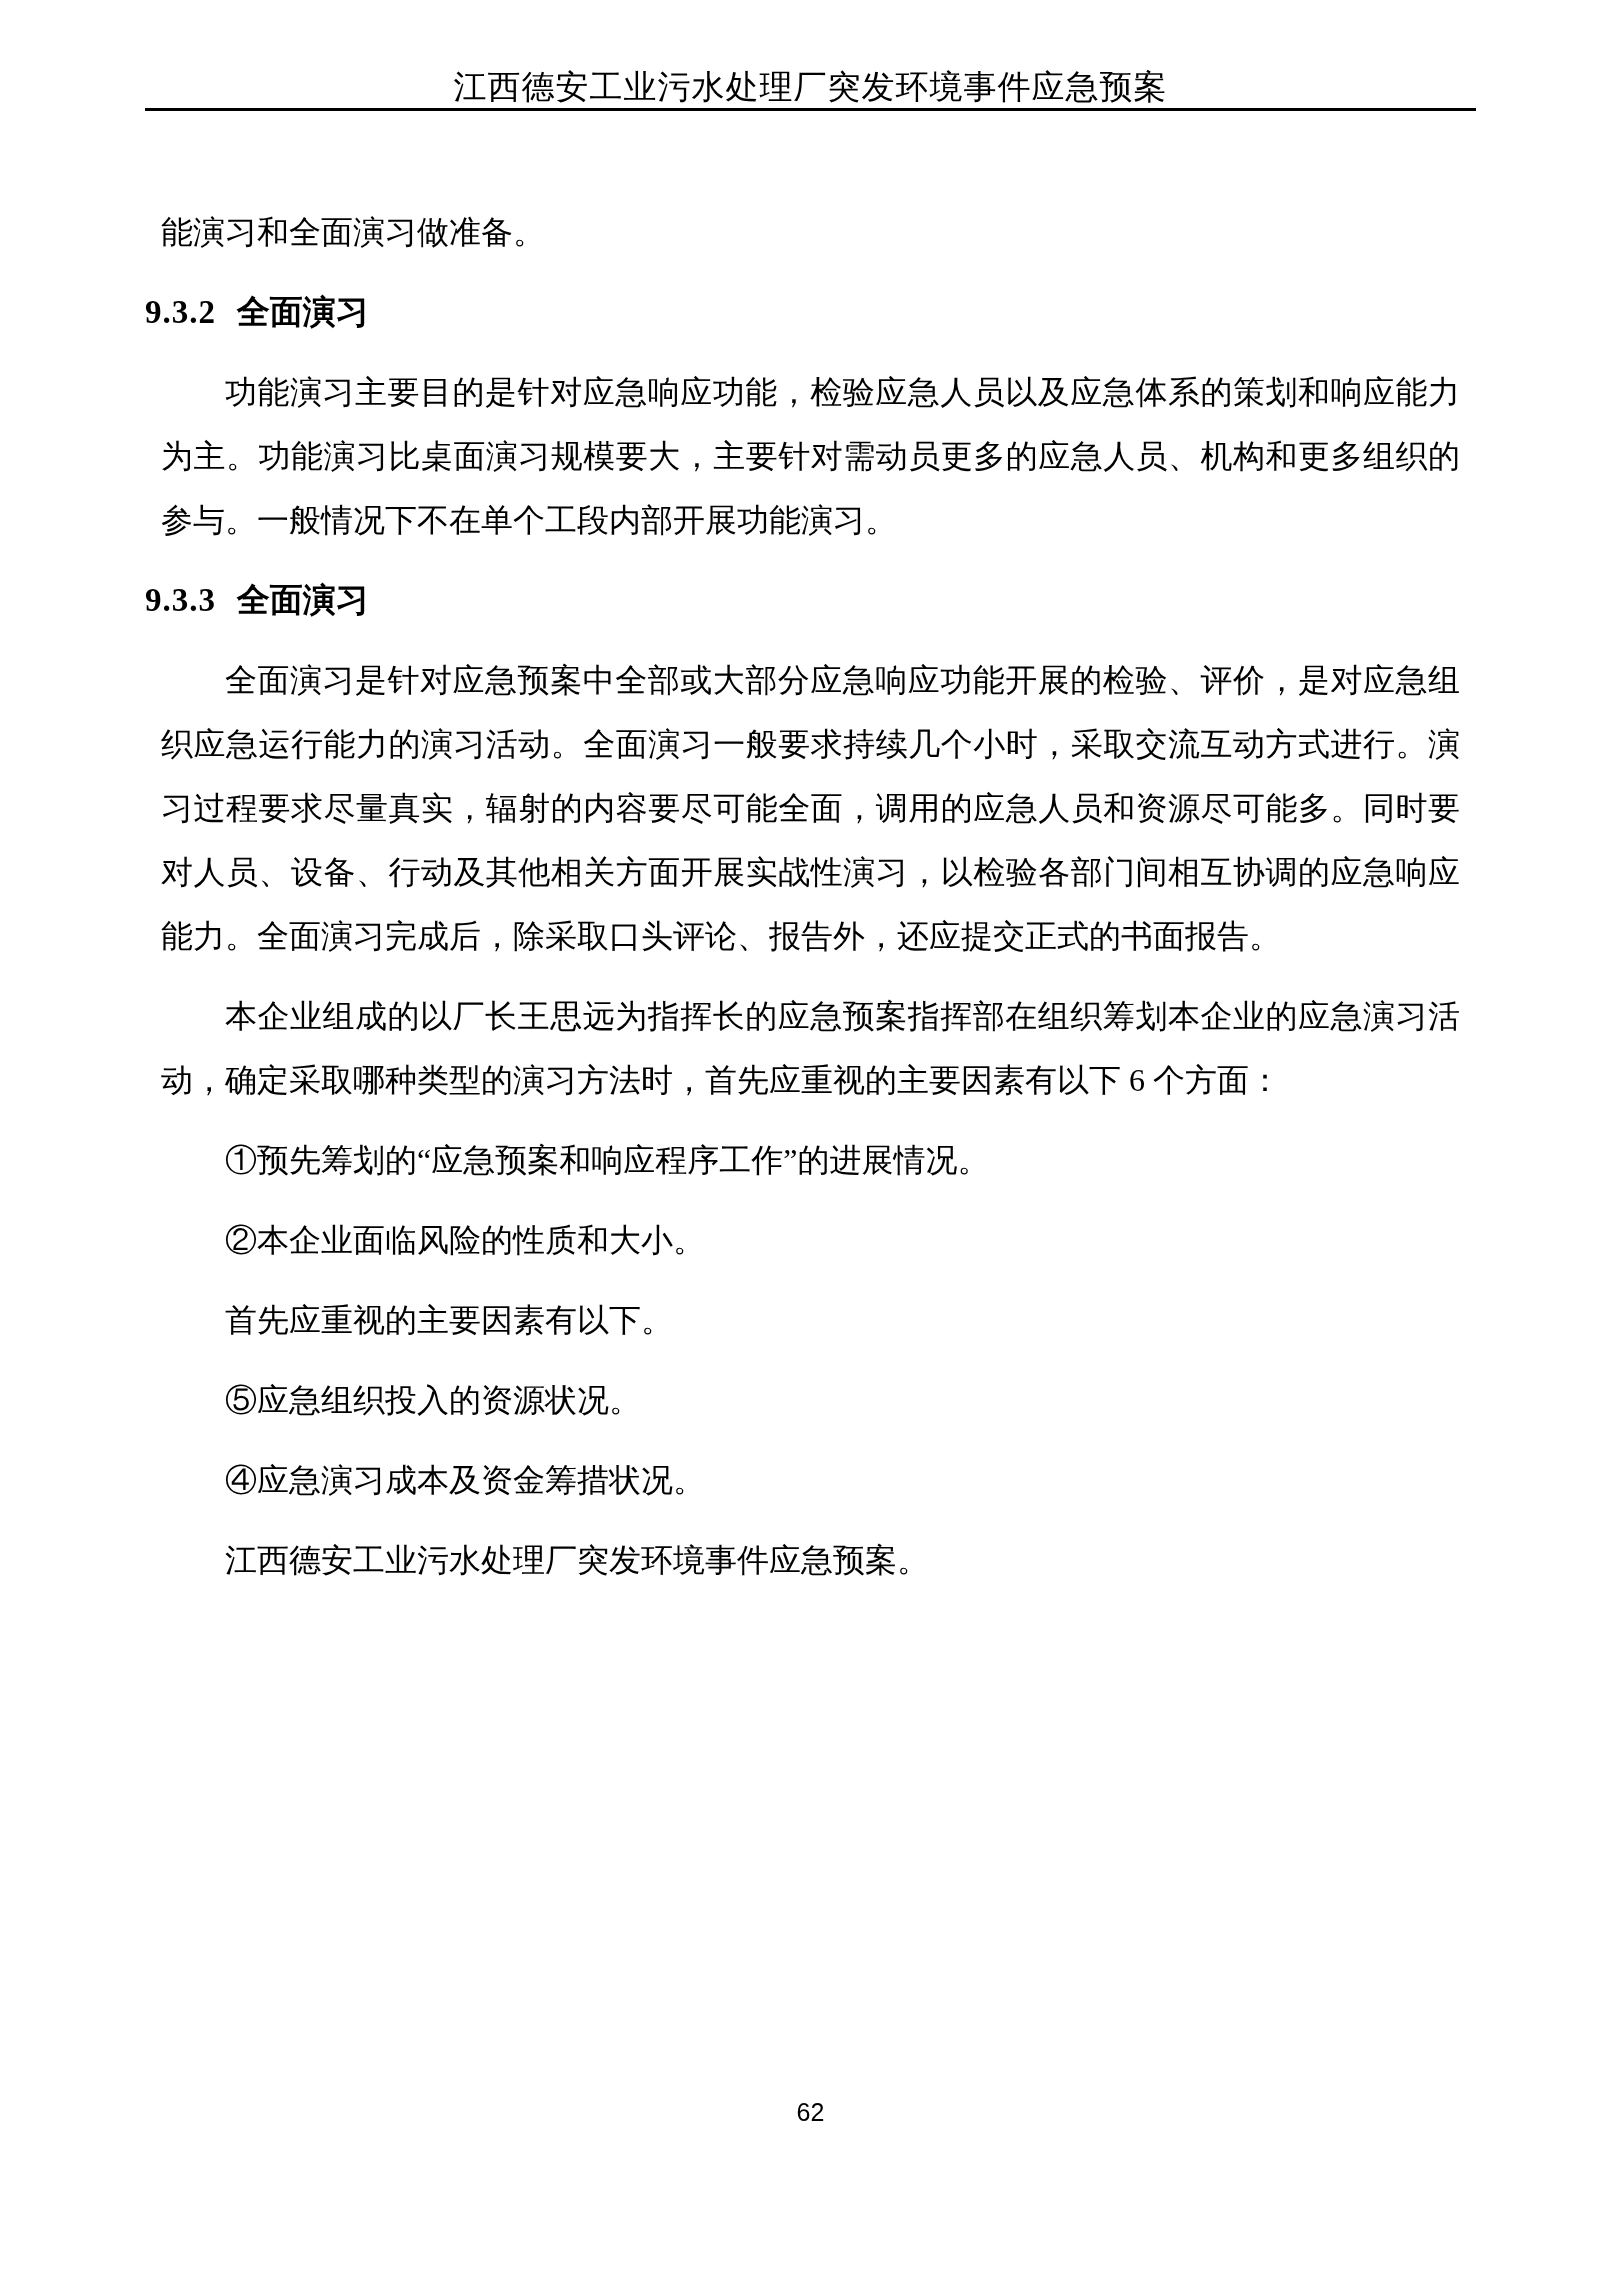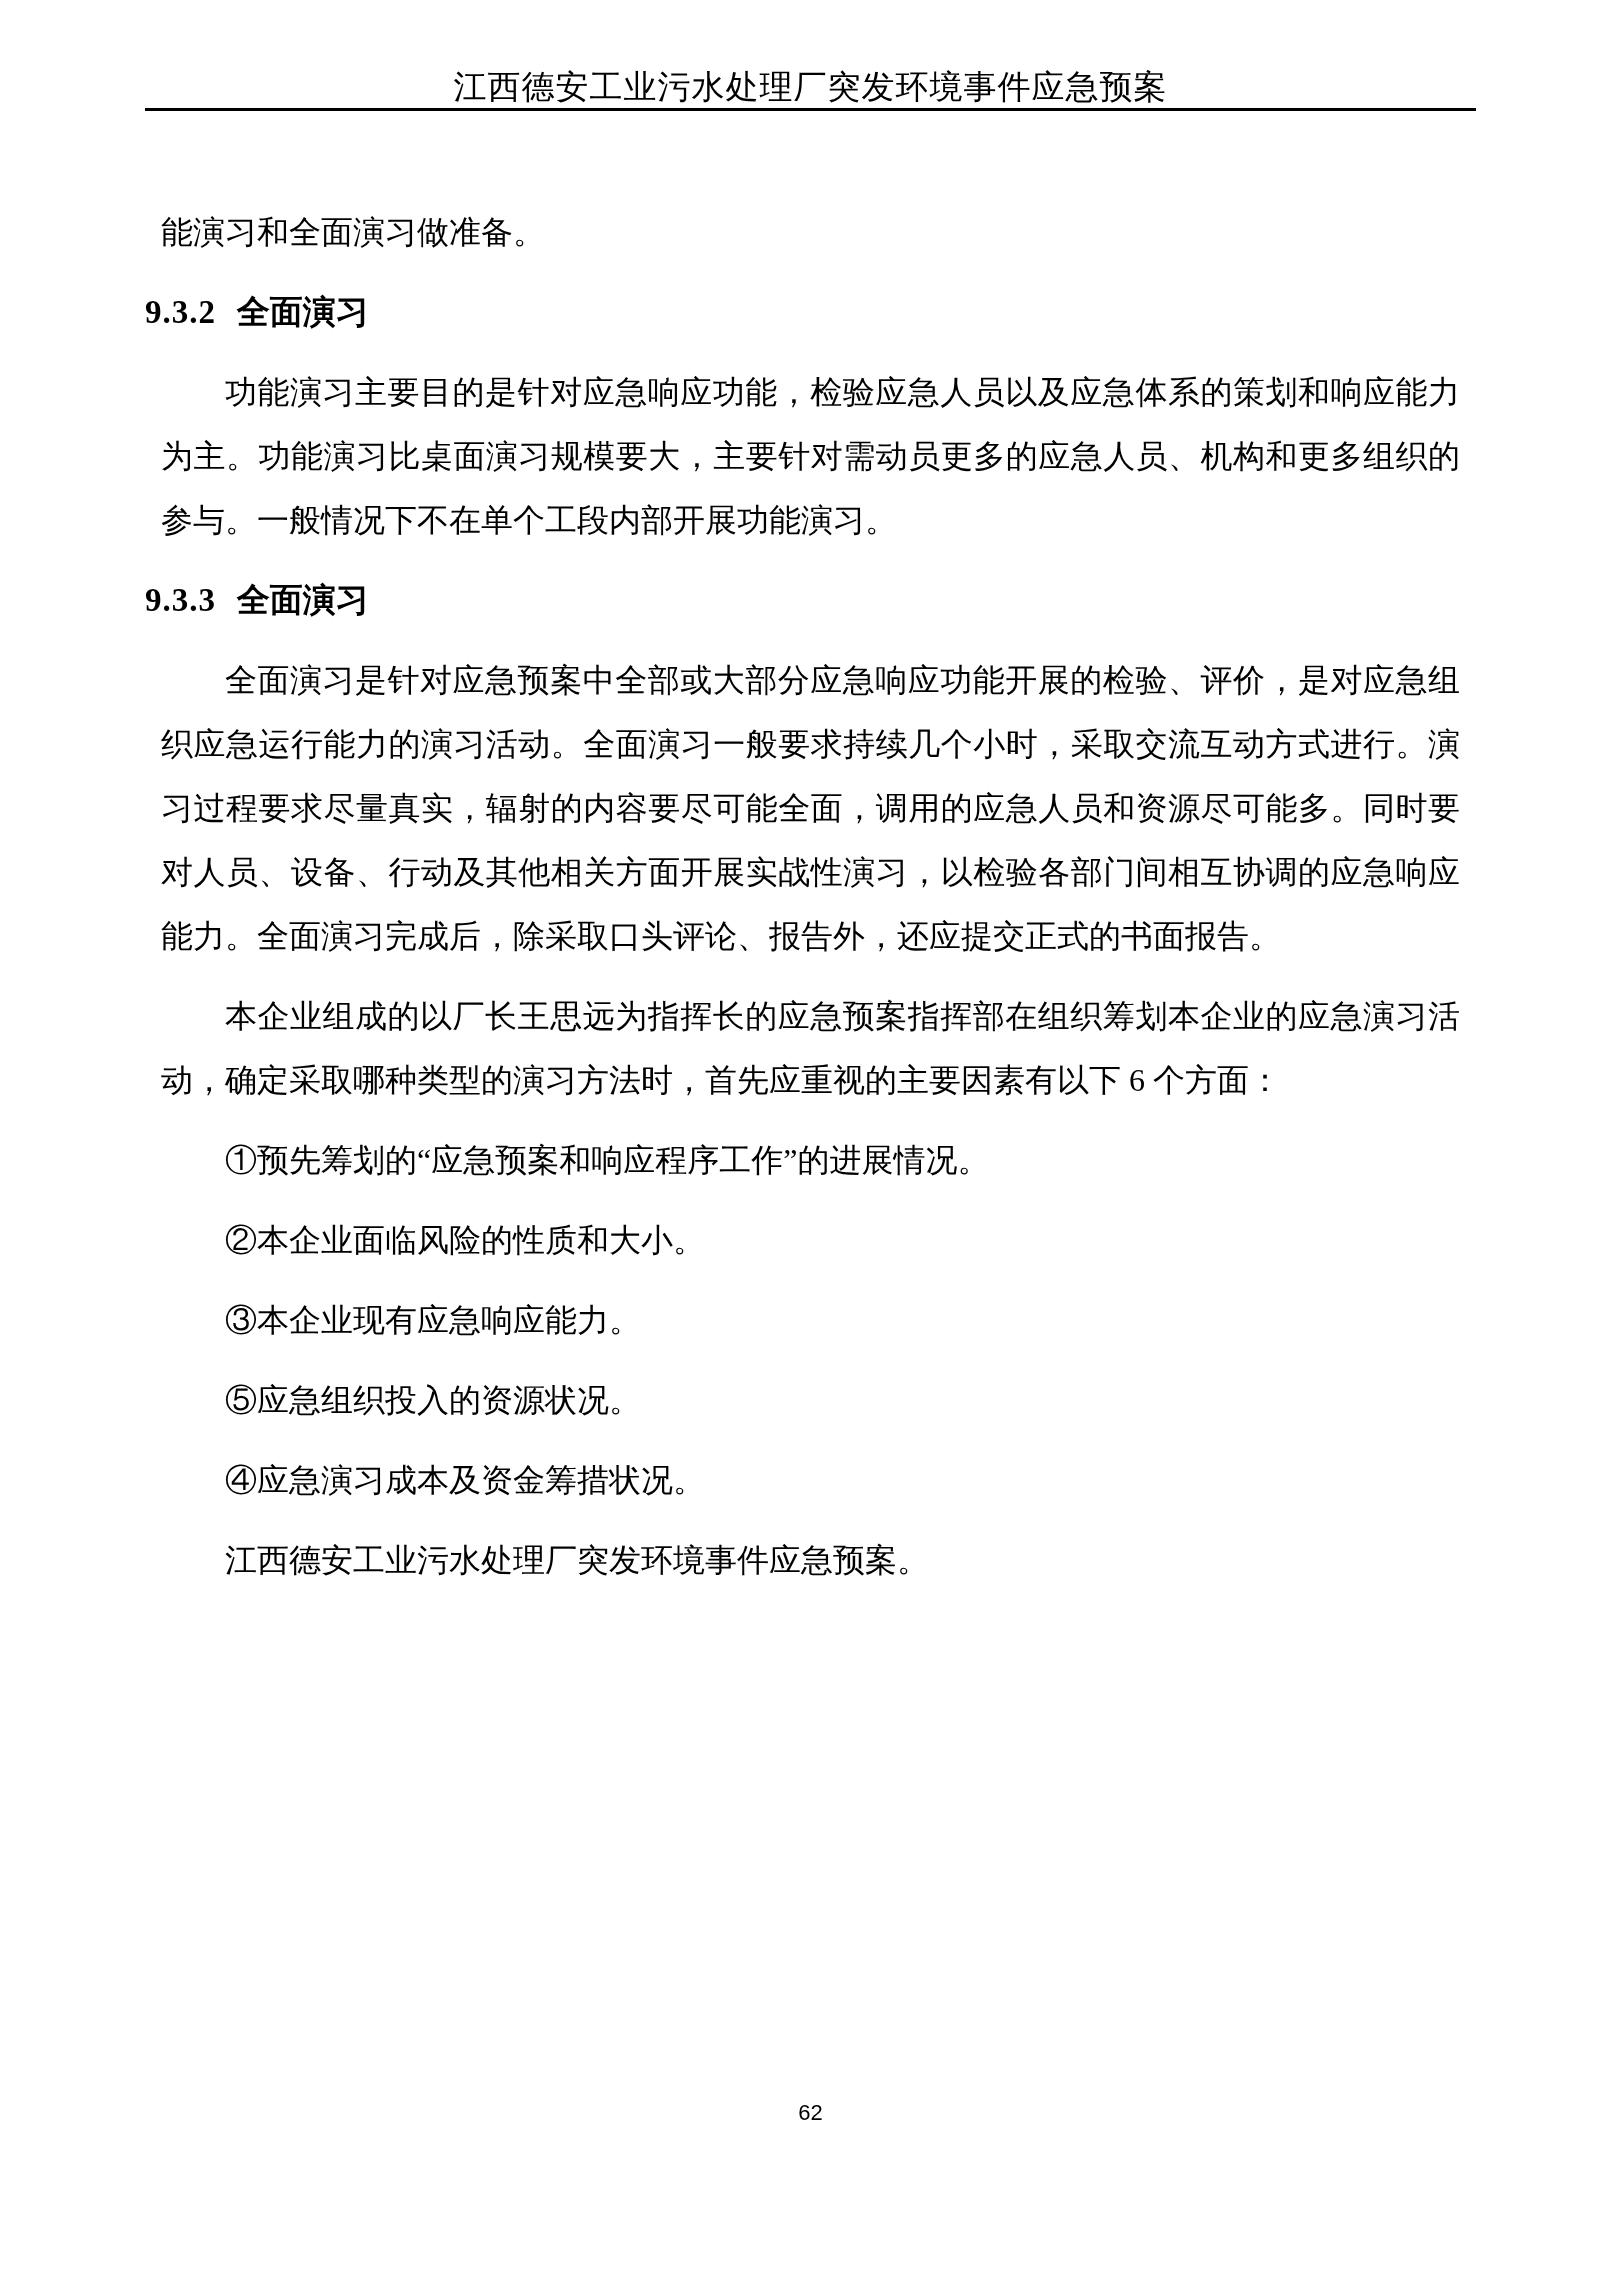--- a/index.html
+++ b/index.html
@@ -62,21 +62,21 @@
   }
   .page-footer {
     position: absolute;
     left: 0;
     top: 2098px;
     width: 100%;
     text-align: center;
   }
   .page-number {
     font-family: "Liberation Sans", "DejaVu Sans", sans-serif;
-    font-size: 22px;
+    font-size: 25px;
     line-height: 29px;
   }
 </style>
 </head>
 <body>
 
 <header class="page-header">
   <div class="header-title">江西德安工业污水处理厂突发环境事件应急预案</div>
   <div class="header-rule"></div>
 </header>
@@ -97,21 +97,21 @@
     <span class="heading-title">全面演习</span>
   </h2>
 
   <p class="indent">全面演习是针对应急预案中全部或大部分应急响应功能开展的检验、评价，是对应急组织应急运行能力的演习活动。全面演习一般要求持续几个小时，采取交流互动方式进行。演习过程要求尽量真实，辐射的内容要尽可能全面，调用的应急人员和资源尽可能多。同时要对人员、设备、行动及其他相关方面开展实战性演习，以检验各部门间相互协调的应急响应能力。全面演习完成后，除采取口头评论、报告外，还应提交正式的书面报告。</p>
 
   <p class="indent">本企业组成的以厂长王思远为指挥长的应急预案指挥部在组织筹划本企业的应急演习活动，确定采取哪种类型的演习方法时，首先应重视的主要因素有以下 6 个方面：</p>
 
   <div>
     <p class="indent">①预先筹划的“应急预案和响应程序工作”的进展情况。</p>
     <p class="indent">②本企业面临风险的性质和大小。</p>
-    <p class="indent">③本企业现有应急响应能力。</p>
+    <p class="indent">首先应重视的主要因素有以下。</p>
     <p class="indent">⑤应急组织投入的资源状况。</p>
     <p class="indent">④应急演习成本及资金筹措状况。</p>
     <p class="indent">江西德安工业污水处理厂突发环境事件应急预案。</p>
   </div>
 
 </main>
 
 <footer class="page-footer">
   <div class="page-number">62</div>
 </footer>

